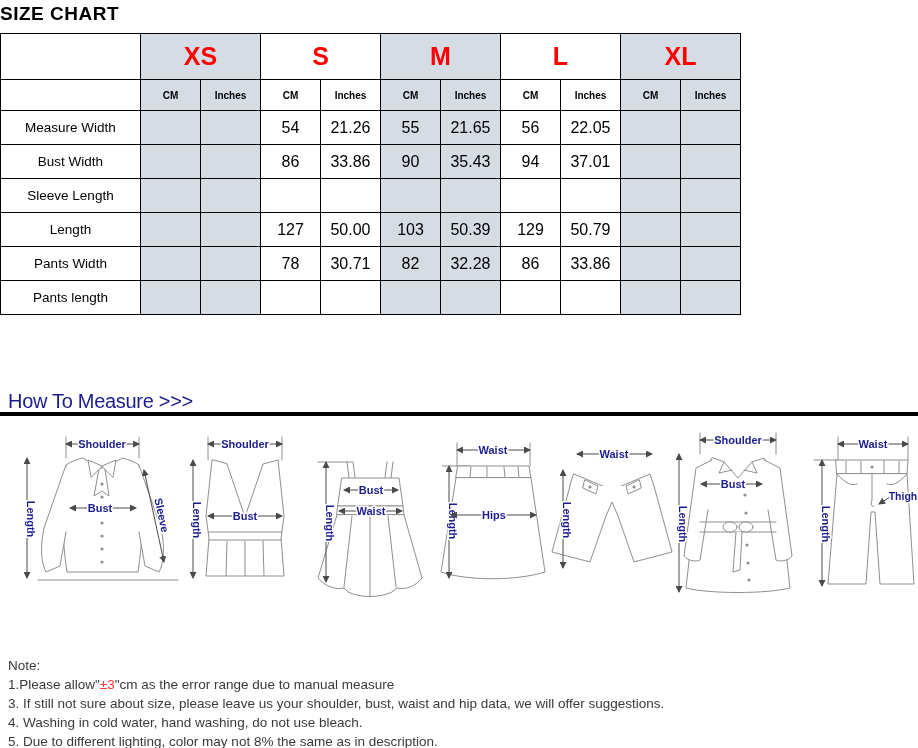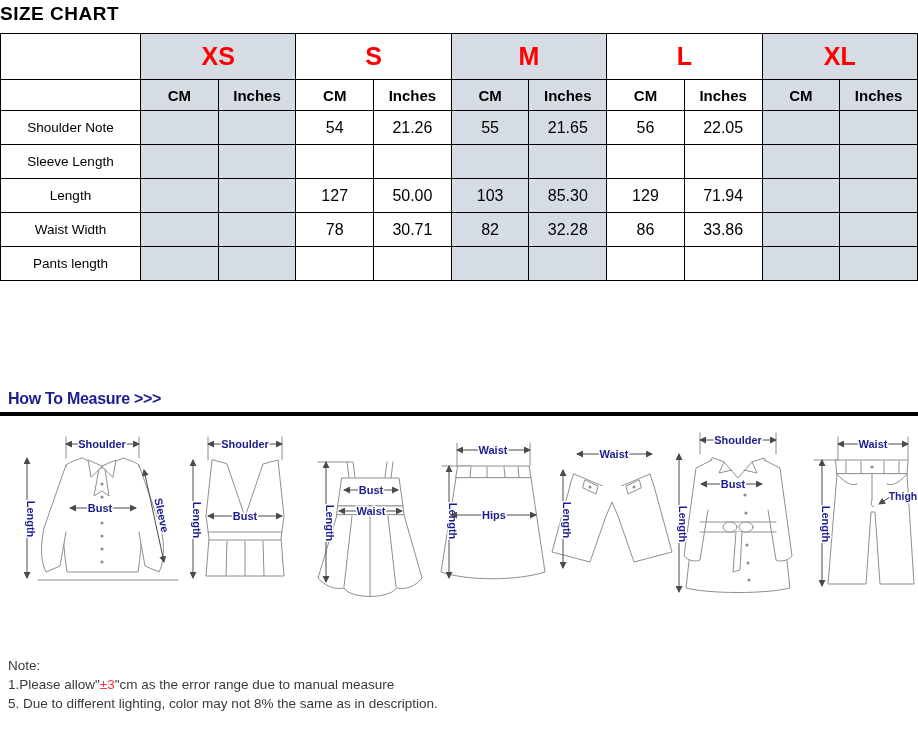--- a/index.html
+++ b/index.html
@@ -9,38 +9,38 @@
   html,body{margin:0;padding:0;}
   body{
     width:918px;height:748px;position:relative;background:#fff;
     font-family:"Liberation Sans",sans-serif;color:#000;overflow:hidden;
   }
   .title{
     position:absolute;top:3px;left:0;width:918px;
     font-size:19px;font-weight:bold;letter-spacing:.5px;
   }
   table{
-    position:absolute;top:33px;left:0;width:918px;
+    position:absolute;top:33px;left:0;width:741px;
     border-collapse:collapse;table-layout:fixed;
   }
   col.c-label{width:140px;}
   td{
     border:1px solid #000;text-align:center;vertical-align:middle;
     overflow:hidden;padding:0;
   }
   tr.size-row td{height:46px;}
   td.size-cell{font-size:25px;font-weight:bold;color:var(--red);}
   tr.unit-row td{height:31px;}
-  td.unit-cell{font-size:15px;font-weight:bold;}
+  td.unit-cell{font-size:10px;font-weight:bold;}
   tr.data-row td{height:34px;font-size:16px;}
   tr.data-row td.lbl{font-size:13.5px;}
   td.shaded{background:var(--shade);}
   .measure-heading{
     position:absolute;top:390px;left:8px;
-    font-size:16px;font-weight:bold;color:var(--navy);letter-spacing:-.3px;
+    font-size:20px;font-weight:normal;color:var(--navy);letter-spacing:-.3px;
   }
   .rule{position:absolute;top:412px;left:0;width:918px;height:4px;background:#000;}
   .figures{position:absolute;top:420px;left:0;}
   .gm{stroke:#8f8f8f;fill:none;stroke-width:1;stroke-linejoin:round;stroke-linecap:round;}
   .gmf{stroke:#8f8f8f;fill:#fff;stroke-width:1;stroke-linejoin:round;stroke-linecap:round;}
   .al{stroke:#4a4a4a;stroke-width:1;marker-start:url(#aS);marker-end:url(#aE);}
   .bt{fill:#8f8f8f;stroke:none;}
   .fl{
     font-family:"Liberation Sans",sans-serif;font-size:11px;font-weight:bold;
     fill:var(--navy);text-anchor:middle;
@@ -78,60 +78,73 @@
         <td class="unit-cell">CM</td>
         <td class="unit-cell">Inches</td>
         <td class="shaded unit-cell">CM</td>
         <td class="shaded unit-cell">Inches</td>
         <td class="unit-cell">CM</td>
         <td class="unit-cell">Inches</td>
         <td class="shaded unit-cell">CM</td>
         <td class="shaded unit-cell">Inches</td>
       </tr>
       <tr class="data-row">
-        <td class="lbl">Shoulder Note</td>
+        <td class="lbl">Measure Width</td>
         <td class="shaded val-cell"></td>
         <td class="shaded val-cell"></td>
         <td class="val-cell">54</td>
         <td class="val-cell">21.26</td>
         <td class="shaded val-cell">55</td>
         <td class="shaded val-cell">21.65</td>
         <td class="val-cell">56</td>
         <td class="val-cell">22.05</td>
         <td class="shaded val-cell"></td>
         <td class="shaded val-cell"></td>
       </tr>
       <tr class="data-row">
+        <td class="lbl">Bust Width</td>
+        <td class="shaded val-cell"></td>
+        <td class="shaded val-cell"></td>
+        <td class="val-cell">86</td>
+        <td class="val-cell">33.86</td>
+        <td class="shaded val-cell">90</td>
+        <td class="shaded val-cell">35.43</td>
+        <td class="val-cell">94</td>
+        <td class="val-cell">37.01</td>
+        <td class="shaded val-cell"></td>
+        <td class="shaded val-cell"></td>
+      </tr>
+      <tr class="data-row">
         <td class="lbl">Sleeve Length</td>
         <td class="shaded val-cell"></td>
         <td class="shaded val-cell"></td>
         <td class="val-cell"></td>
         <td class="val-cell"></td>
         <td class="shaded val-cell"></td>
         <td class="shaded val-cell"></td>
         <td class="val-cell"></td>
         <td class="val-cell"></td>
         <td class="shaded val-cell"></td>
         <td class="shaded val-cell"></td>
       </tr>
       <tr class="data-row">
         <td class="lbl">Length</td>
         <td class="shaded val-cell"></td>
         <td class="shaded val-cell"></td>
         <td class="val-cell">127</td>
         <td class="val-cell">50.00</td>
         <td class="shaded val-cell">103</td>
-        <td class="shaded val-cell">85.30</td>
+        <td class="shaded val-cell">50.39</td>
         <td class="val-cell">129</td>
-        <td class="val-cell">71.94</td>
-        <td class="shaded val-cell"></td>
-        <td class="shaded val-cell"></td>
-      </tr>
-      <tr class="data-row">
-        <td class="lbl">Waist Width</td>
+        <td class="val-cell">50.79</td>
+        <td class="shaded val-cell"></td>
+        <td class="shaded val-cell"></td>
+      </tr>
+      <tr class="data-row">
+        <td class="lbl">Pants Width</td>
         <td class="shaded val-cell"></td>
         <td class="shaded val-cell"></td>
         <td class="val-cell">78</td>
         <td class="val-cell">30.71</td>
         <td class="shaded val-cell">82</td>
         <td class="shaded val-cell">32.28</td>
         <td class="val-cell">86</td>
         <td class="val-cell">33.86</td>
         <td class="shaded val-cell"></td>
         <td class="shaded val-cell"></td>
@@ -290,14 +303,16 @@
     <line class="al" x1="822" y1="40" x2="822" y2="166"></line>
     <text class="fl" transform="translate(822,104) rotate(90)">Length</text>
     <line class="al" x1="879" y1="84" x2="890" y2="77" style="marker-end:none"></line>
     <text class="fl" x="903" y="80" style="font-size:10.5px">Thigh</text>
   </g>
 </svg>
 
 <div class="notes">
   <div>Note:</div>
   <div><span>1.Please allow"</span><span class="red">±3</span><span>"cm as the error range due to manual measure</span></div>
+  <div>3. If still not sure about size, please leave us your shoulder, bust, waist and hip data, we will offer suggestions.</div>
+  <div>4. Washing in cold water, hand washing, do not use bleach.</div>
   <div>5. Due to different lighting, color may not 8% the same as in description.</div>
 </div>
 
 </body></html>

